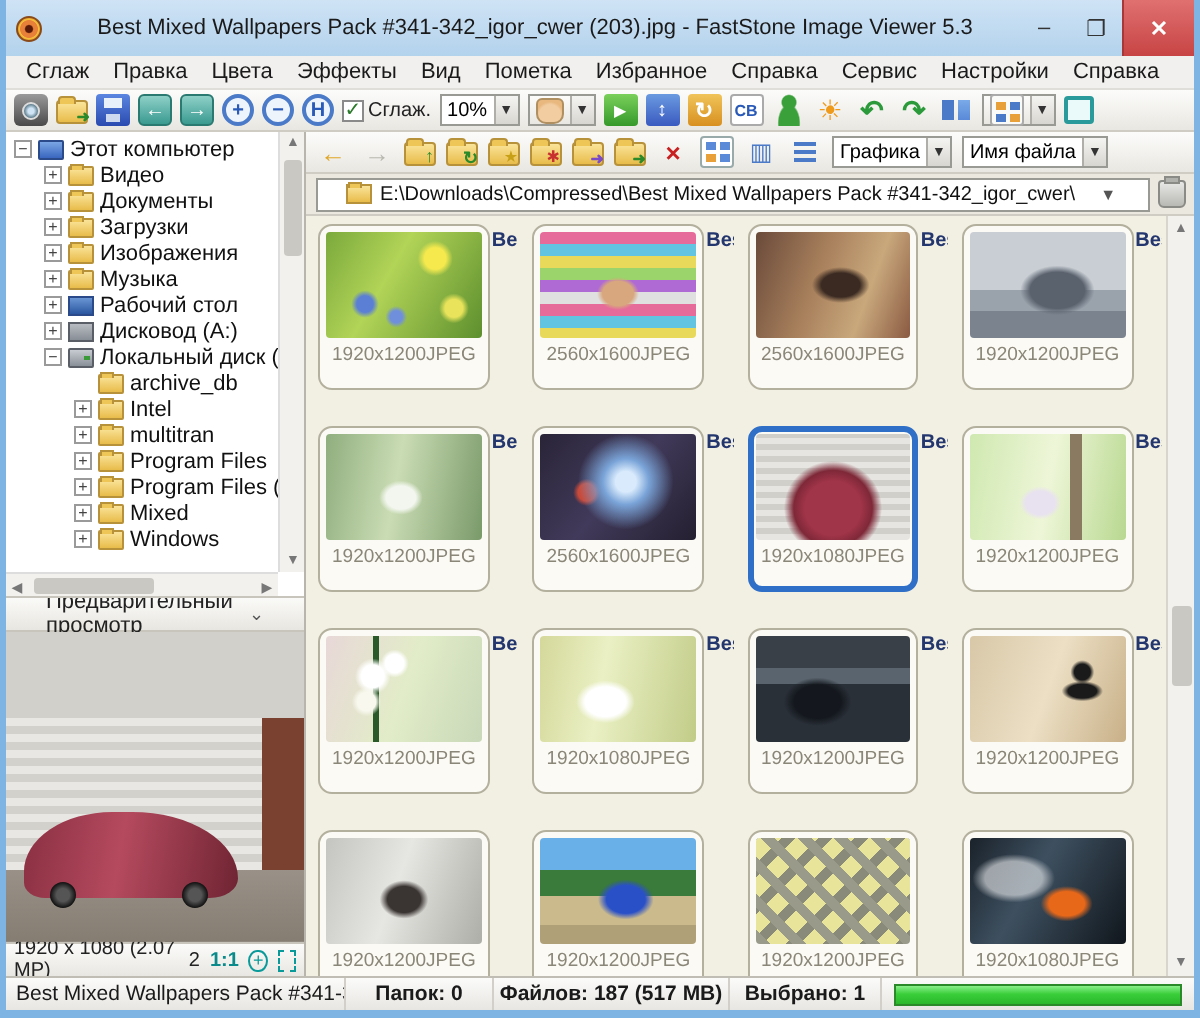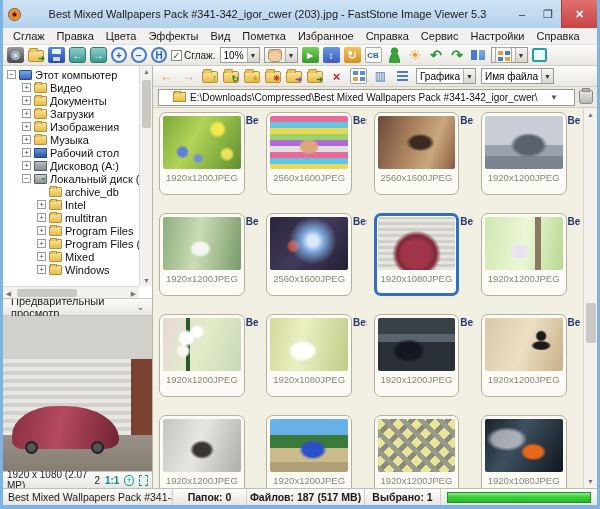--- a/index.html
+++ b/index.html
@@ -80,21 +80,21 @@
   .t-icon.computer { background:linear-gradient(#7aa6e4,#3a66c0); border:1px solid #2a4a8a; border-radius:1px; }
   .t-icon.desktop { background:linear-gradient(#6a96d4,#2a56a0); border:1px solid #2a4a8a; }
   .t-icon.floppy-drive { background:linear-gradient(#b8bcc2,#888e96); border:1px solid #5a5e66; }
   .t-icon.hard-drive { background:linear-gradient(#c8ccd2,#8a9098); border:1px solid #5a5e66; border-radius:1px; }
   .t-icon.hard-drive::after { content:""; position:absolute; right:1px; top:3px; width:3px; height:2px; background:#3a9a3a; }
   .vscroll { position:absolute; top:0; right:0; width:13px; bottom:12px; background:#f2f1ee; border-left:1px solid #ddd; }
   .hscroll { position:absolute; left:0; right:13px; bottom:0; height:12px; background:#f2f1ee; border-top:1px solid #ddd; }
   .sb-arrow { position:absolute; width:11px; height:11px; font-size:7px; color:#777; display:flex; align-items:center; justify-content:center; }
   .sb-thumb-v { position:absolute; left:2px; width:9px; background:#c9c8c2; border-radius:2px; }
   .sb-thumb-h { position:absolute; top:2px; height:8px; background:#c9c8c2; border-radius:2px; }
-  .pv-header { height:17px; background:linear-gradient(#fafaf8,#e8e6e0); border-bottom:1px solid #c8c5bc; display:flex; align-items:center; font-size:11px; color:#222; padding:0 8px; flex:0 0 auto; }
+  .pv-header { height:17px; background:linear-gradient(#fafaf8,#e8e6e0); border-bottom:1px solid #c8c5bc; display:flex; align-items:center; font-size:11px; color:#222; padding:0 20px; flex:0 0 auto; }
   .pv-header .chev { margin-left:auto; font-size:9px; color:#555; }
   .pv-gray { height:43px; background:#d2d0ca; flex:0 0 auto; }
   .pv-image { flex:1; position:relative; overflow:hidden;
     background: linear-gradient(90deg, transparent 0 86%, #7a4030 86%) 0 0/100% 68% no-repeat,
       repeating-linear-gradient(0deg,#e8e7e3 0 4px,#d2d1cc 4px 8px) 0 0/100% 68% no-repeat,
       linear-gradient(#9a9288,#857d72) 0 100%/100% 33% no-repeat; }
   .pv-car { position:absolute; left:6%; width:72%; top:42%; height:38%;
     background:linear-gradient(100deg,#8a2f42,#b54a5e 45%,#6f2433); border-radius:50% 60% 16% 12% / 85% 95% 28% 22%; }
   .pv-car::before, .pv-car::after { content:""; position:absolute; bottom:-5px; width:13px; height:13px; border-radius:50%; background:radial-gradient(circle,#555 0 35%,#111 70%); }
   .pv-car::before { left:12%; } .pv-car::after { right:14%; }

